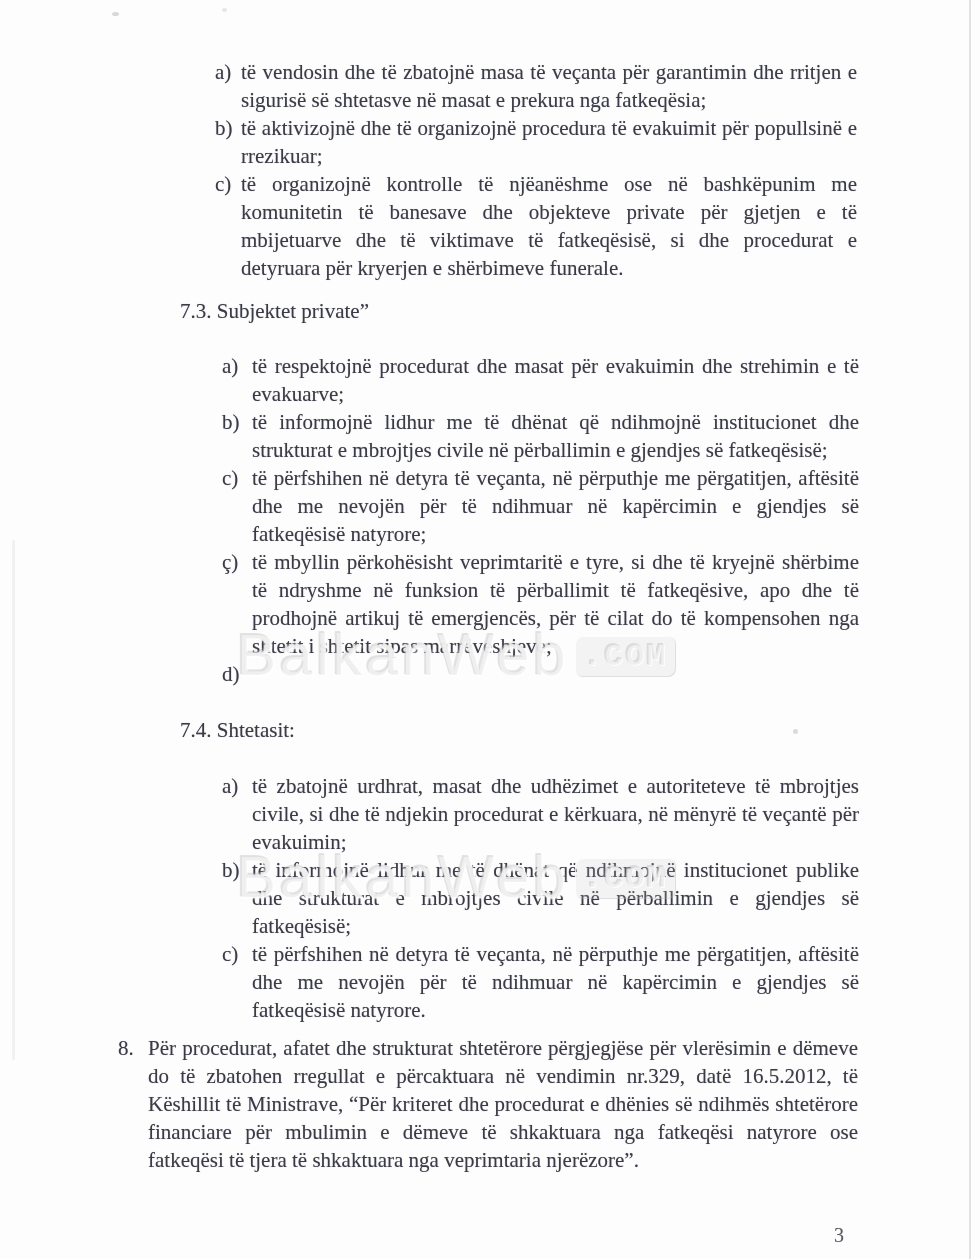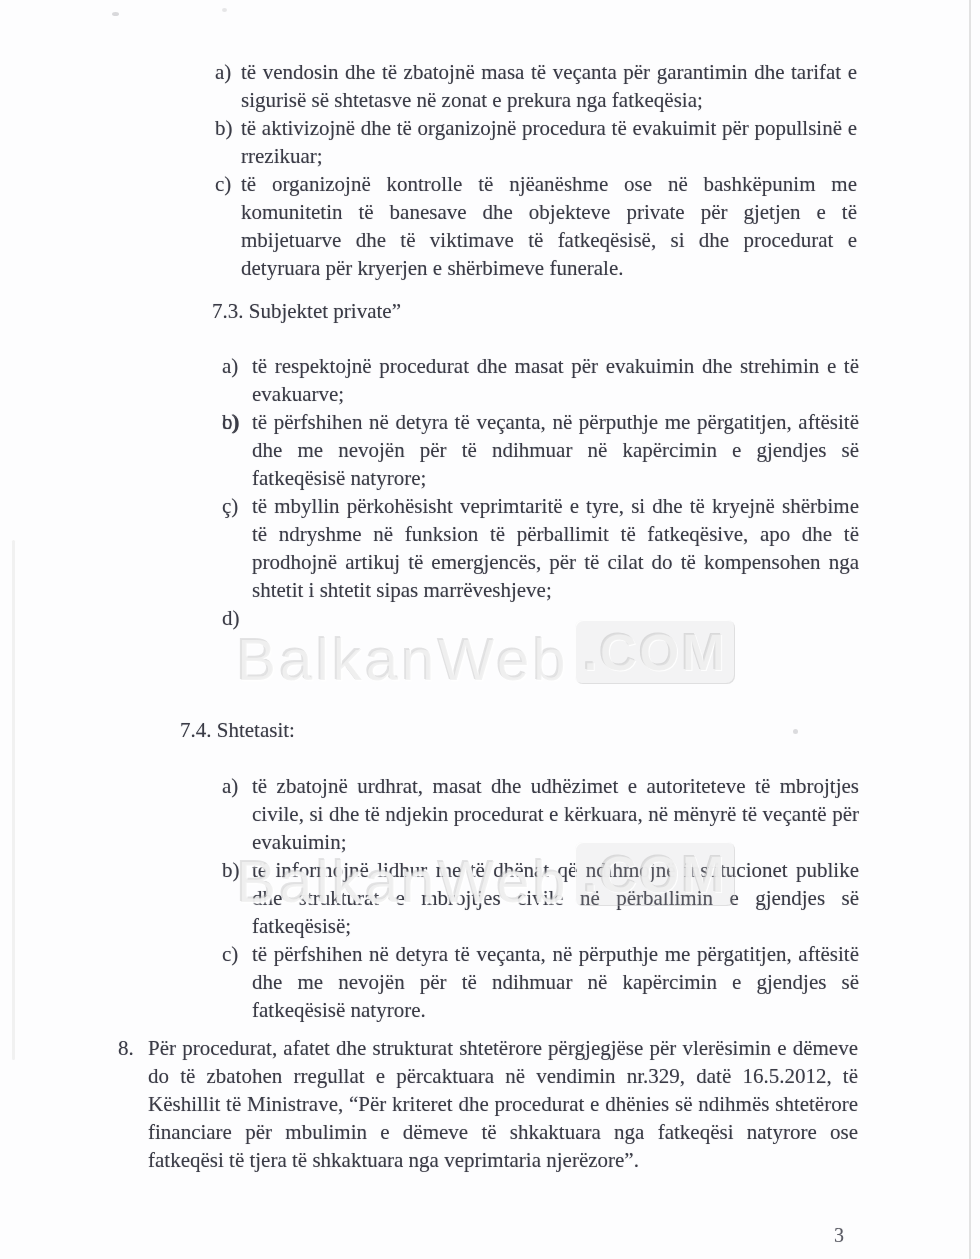--- a/index.html
+++ b/index.html
@@ -45,21 +45,21 @@
 
   .doc-text {
     font-size: 21px;
     line-height: 28px;
     text-align: justify;
     text-shadow: 0 0 1px rgba(58,59,70,0.35);
   }
   .block { position: absolute; }
 
   .intro-list   { left: 215px; top: 58px;  width: 642px; }
-  .heading-7-3  { left: 180px; top: 297px; margin-left: 32px; }
+  .heading-7-3  { left: 180px; top: 297px; }
   .list-7-3     { left: 222px; top: 352px; width: 637px; }
   .heading-7-4  { left: 180px; top: 716px; }
   .list-7-4     { left: 222px; top: 772px; width: 637px; }
   .para-8       { left: 118px; top: 1034px; width: 740px; }
 
   .heading {
     font-size: 21px;
     line-height: 28px;
     white-space: nowrap;
     text-shadow: 0 0 1px rgba(58,59,70,0.35);
@@ -103,23 +103,23 @@
     color: rgba(221, 221, 221, 0.38);
     text-shadow:
       1px 1px 0 rgba(255,255,255,0.85),
      -1px -1px 0 rgba(170,170,170,0.30),
       2px 2px 2px rgba(255,255,255,0.6);
   }
   .wm-badge {
     display: inline-block;
     margin-left: 6px;
     vertical-align: 10px;
-    font-family: Liberation Sans, sans-serif;
+    font-family: Liberation Mono, monospace;
     font-weight: bold;
-    font-size: 52px;
+    font-size: 32px;
     letter-spacing: 2px;
     padding: 2px 8px;
     border-radius: 8px;
     color: rgba(228, 228, 228, 0.55);
     background: rgba(200, 200, 200, 0.18);
     text-shadow:
       1px 1px 0 rgba(255,255,255,0.9),
      -1px -1px 0 rgba(170,170,170,0.35);
     box-shadow:
       inset 1px 1px 0 rgba(255,255,255,0.8),
@@ -135,21 +135,21 @@
   <div class="scan-edge-right"></div>
   <div class="scan-streak-left"></div>
   <div class="speck s1"></div>
   <div class="speck s2"></div>
   <div class="speck s3"></div>
 
   <div class="block intro-list doc-text">
 
       <div class="list-item">
         <span class="marker">a)</span>
-        <span>të vendosin dhe të zbatojnë masa të veçanta për garantimin dhe tarifat e sigurisë së shtetasve në zonat e prekura nga fatkeqësia;</span>
+        <span>të vendosin dhe të zbatojnë masa të veçanta për garantimin dhe rritjen e sigurisë së shtetasve në masat e prekura nga fatkeqësia;</span>
       </div>
 
       <div class="list-item">
         <span class="marker">b)</span>
         <span>të aktivizojnë dhe të organizojnë procedura të evakuimit për popullsinë e rrezikuar;</span>
       </div>
 
       <div class="list-item">
         <span class="marker">c)</span>
         <span>të organizojnë kontrolle të njëanëshme ose në bashkëpunim me komunitetin të banesave dhe objekteve private për gjetjen e të mbijetuarve dhe të viktimave të fatkeqësisë, si dhe procedurat e detyruara për kryerjen e shërbimeve funerale.</span>
@@ -160,20 +160,21 @@
 
   <div class="block list-7-3 doc-text">
 
       <div class="list-item">
         <span class="marker">a)</span>
         <span>të respektojnë procedurat dhe masat për evakuimin dhe strehimin e të evakuarve;</span>
       </div>
 
       <div class="list-item">
         <span class="marker">b)</span>
+        <span>të informojnë lidhur me të dhënat që ndihmojnë institucionet dhe strukturat e mbrojtjes civile në përballimin e gjendjes së fatkeqësisë;</span>
       </div>
 
       <div class="list-item">
         <span class="marker">c)</span>
         <span>të përfshihen në detyra të veçanta, në përputhje me përgatitjen, aftësitë dhe me nevojën për të ndihmuar në kapërcimin e gjendjes së fatkeqësisë natyrore;</span>
       </div>
 
       <div class="list-item">
         <span class="marker">ç)</span>
         <span>të mbyllin përkohësisht veprimtaritë e tyre, si dhe të kryejnë shërbime të ndryshme në funksion të përballimit të fatkeqësive, apo dhe të prodhojnë artikuj të emergjencës, për të cilat do të kompensohen nga shtetit i shtetit sipas marrëveshjeve;</span>

